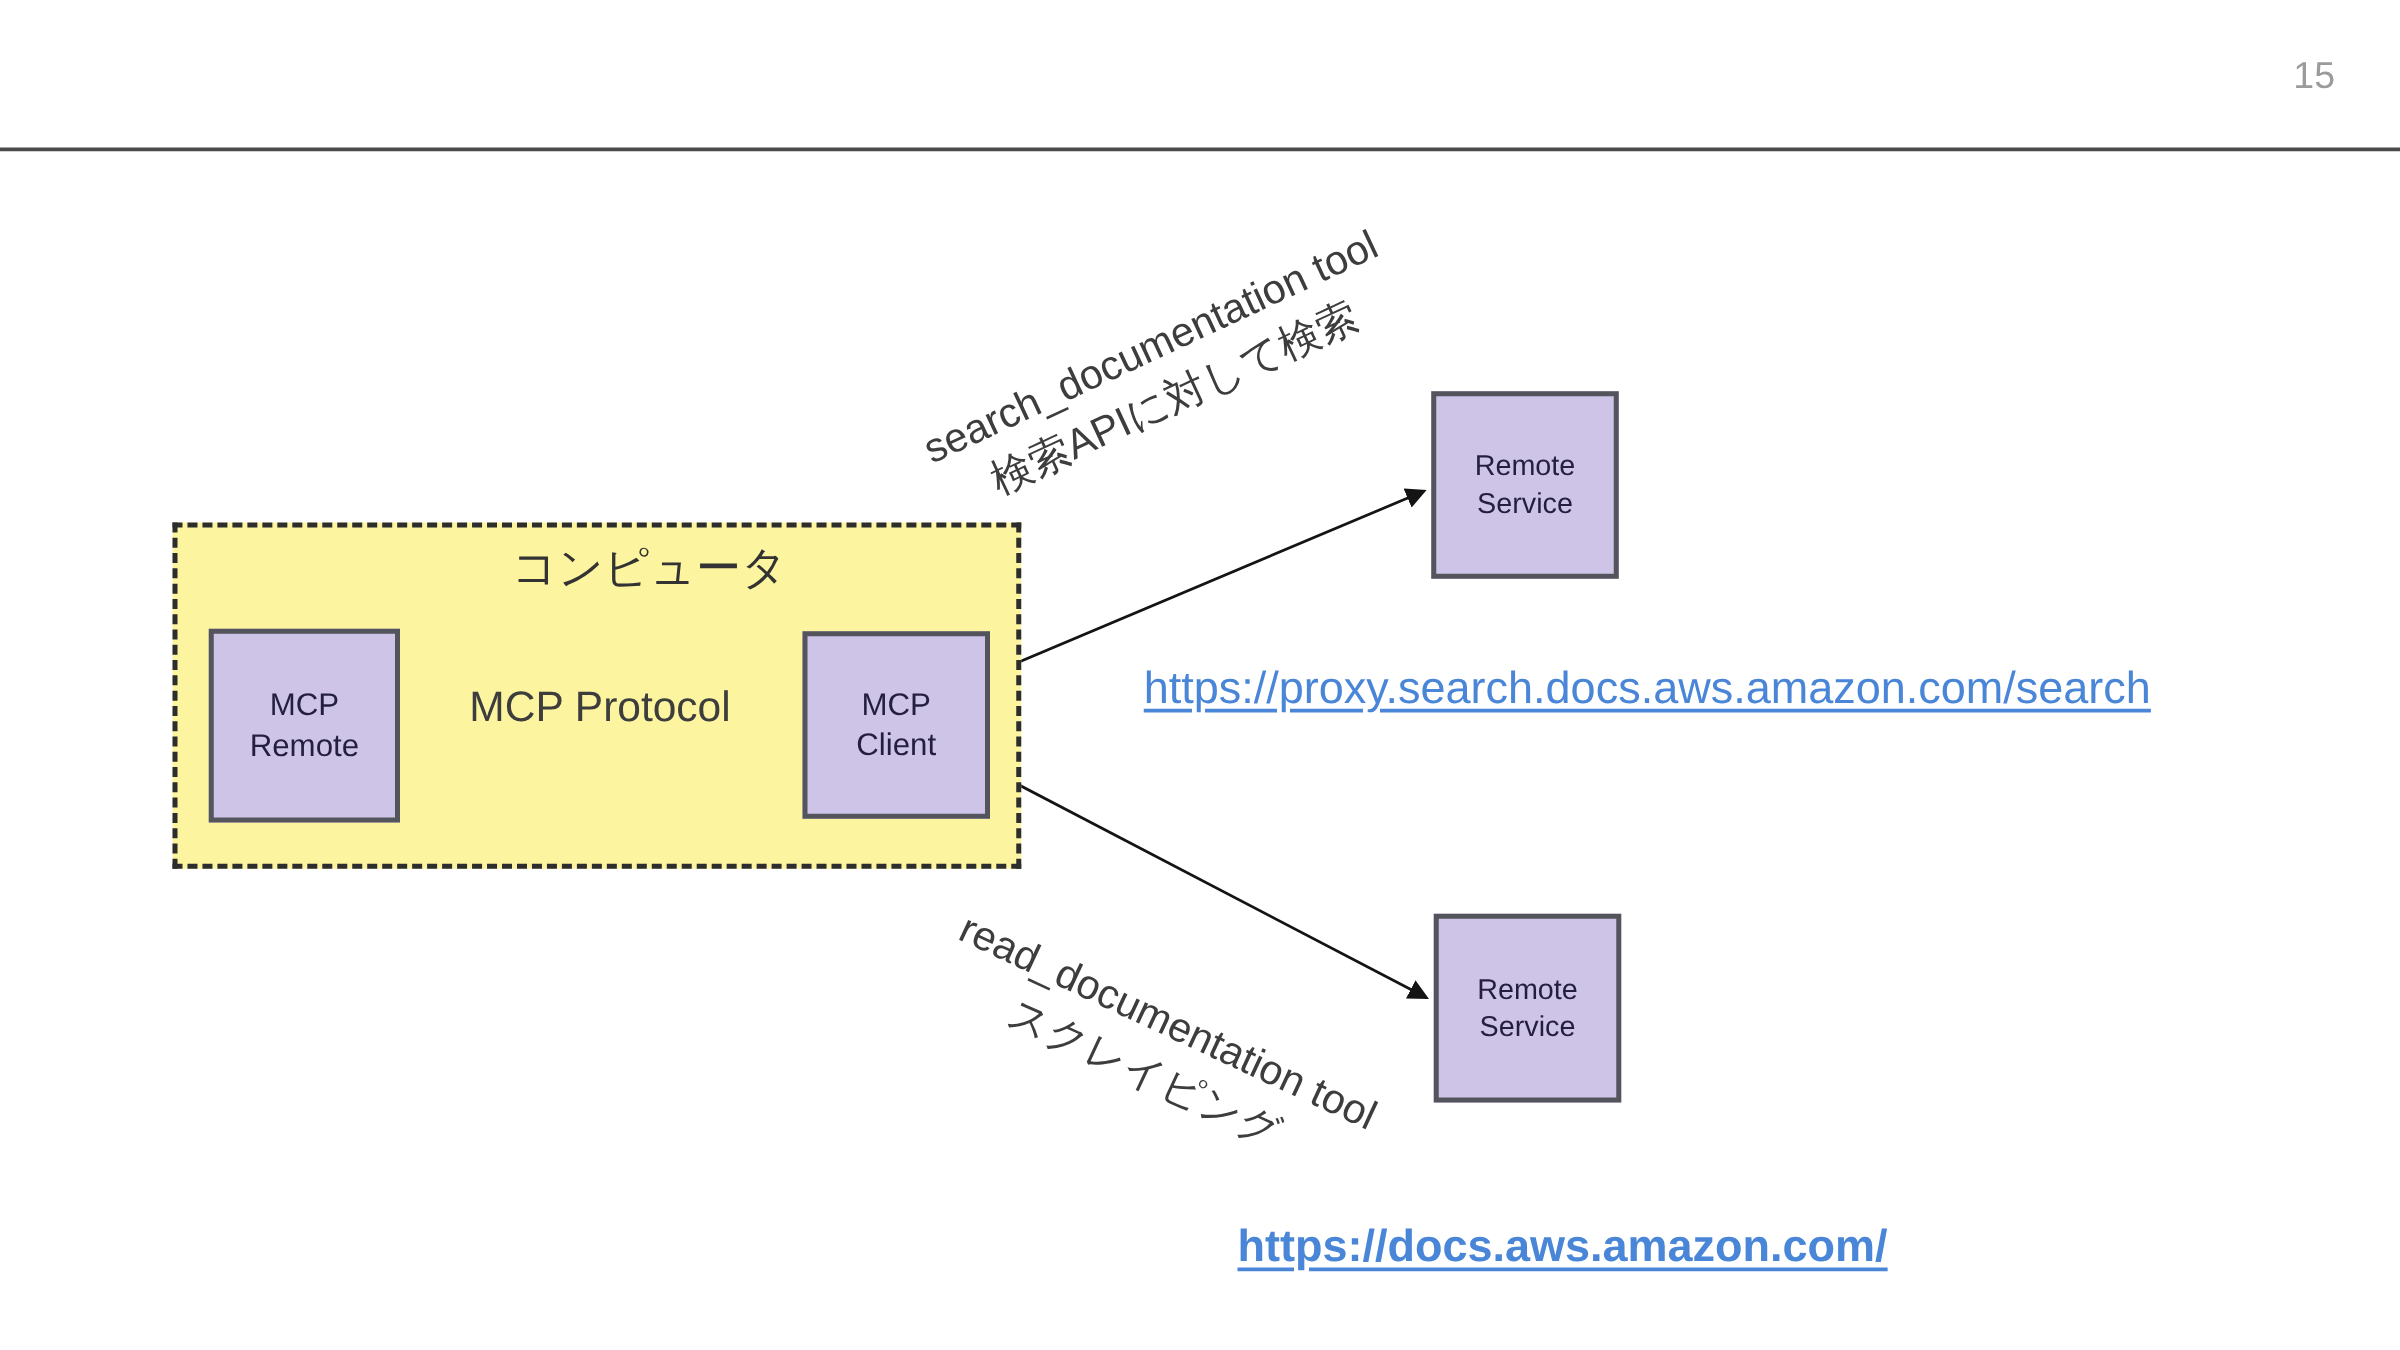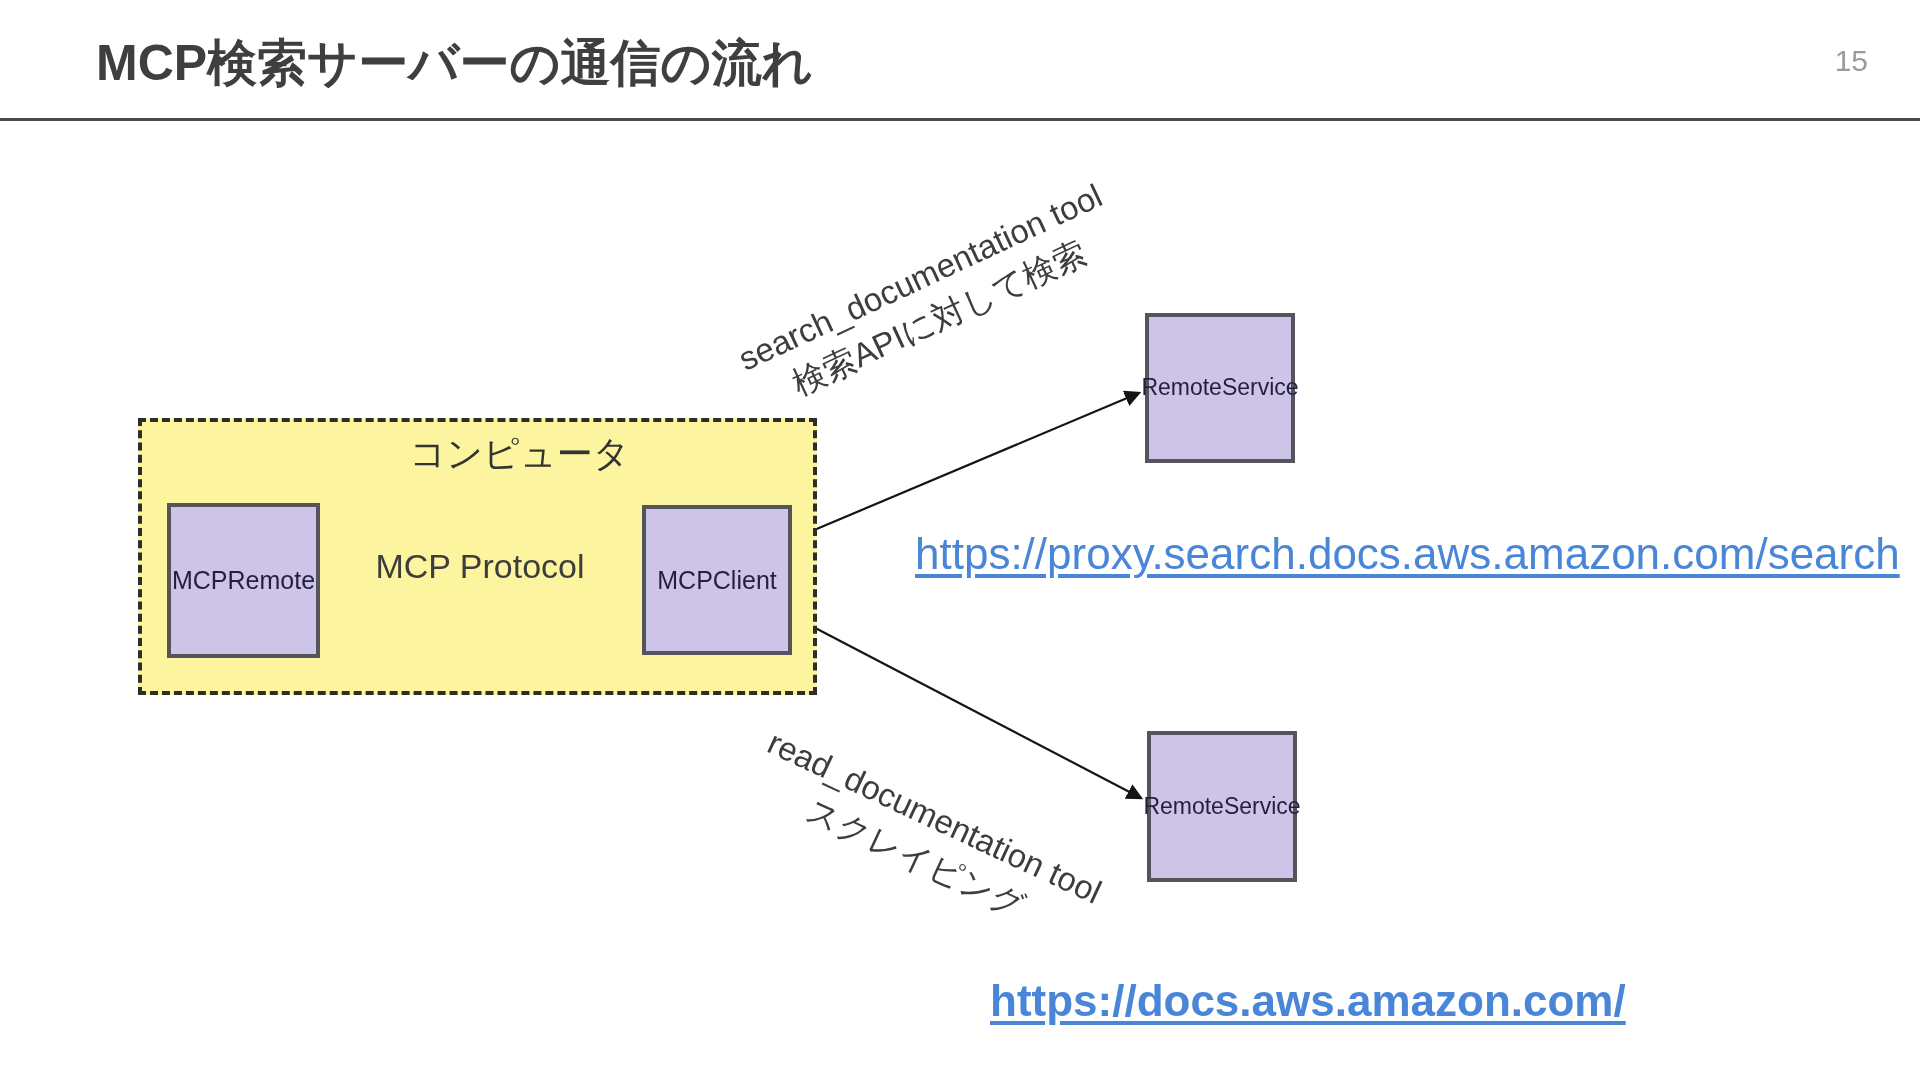--- a/index.html
+++ b/index.html
@@ -49,21 +49,21 @@
   .group-label{
     position:absolute;left:138px;top:430px;width:679px;
     text-align:center;font-size:36px;color:#333333;
     white-space:nowrap;
     margin-left:42px;
   }
   .node{
     position:absolute;
     background:var(--purple);
     border:4px solid var(--node-border);
-    display:flex;flex-direction:row;
+    display:flex;flex-direction:column;
     align-items:center;justify-content:center;
     text-align:center;color:var(--node-text);
     line-height:1.3;
   }
   .node-client{left:167px;top:503px;width:153px;height:155px;font-size:25px;}
   .node-server{left:642px;top:505px;width:150px;height:150px;font-size:25px;}
   .node-remote-top{left:1145px;top:313px;width:150px;height:150px;font-size:23px;}
   .node-remote-bottom{left:1147px;top:731px;width:150px;height:151px;font-size:23px;}
   .protocol-label{
     position:absolute;left:330px;top:531px;width:300px;
@@ -79,33 +79,32 @@
   .rot-search{
     left:930px;top:298px;
     transform:translate(-50%,-50%) rotate(-25deg);
   }
   .rot-read{
     left:925px;top:838px;
     transform:translate(-50%,-50%) rotate(25deg);
   }
   .doc-link{
     position:absolute;
-    font-size:44px;color:var(--link-blue);
+    font-size:36px;color:var(--link-blue);
     text-decoration:underline;
     text-underline-offset:5px;
     white-space:nowrap;cursor:pointer;
   }
   .link-search{left:915px;top:529px;}
   .link-docs{left:990px;top:976px;font-weight:bold;}
 </style>
 </head>
 <body>
 
 <div class="header">
-  <div class="slide-title">MCP検索サーバーの通信の流れ</div>
   <div class="page-number">15</div>
 </div>
 
 <svg class="arrow-layer" viewBox="0 0 1920 1080" width="1920" height="1080">
   <defs>
     <marker id="ah-big" viewBox="0 0 10 10" refX="8.5" refY="5" markerWidth="6.5" markerHeight="6.5" orient="auto-start-reverse">
       <path d="M0,0 L10,5 L0,10 z" fill="#141414"></path>
     </marker>
     <marker id="ah-small" viewBox="0 0 10 10" refX="8.5" refY="5" markerWidth="7.5" markerHeight="7.5" orient="auto-start-reverse">
       <path d="M0,0 L10,5 L0,10 z" fill="#141414"></path>

